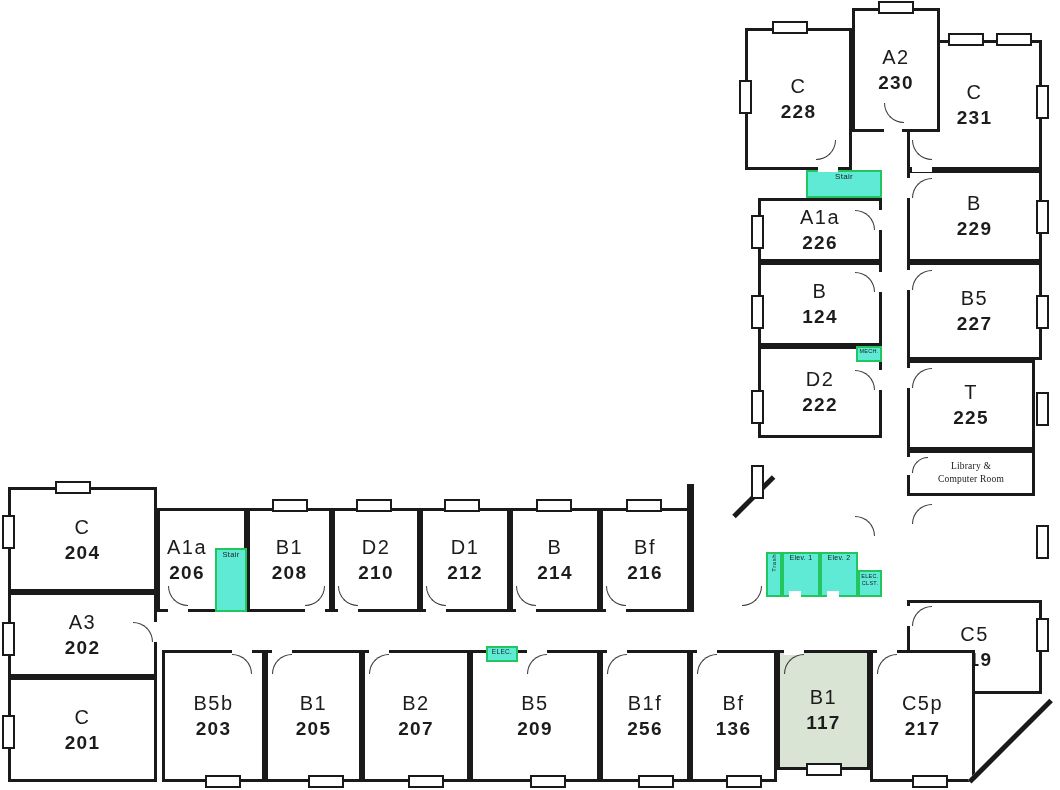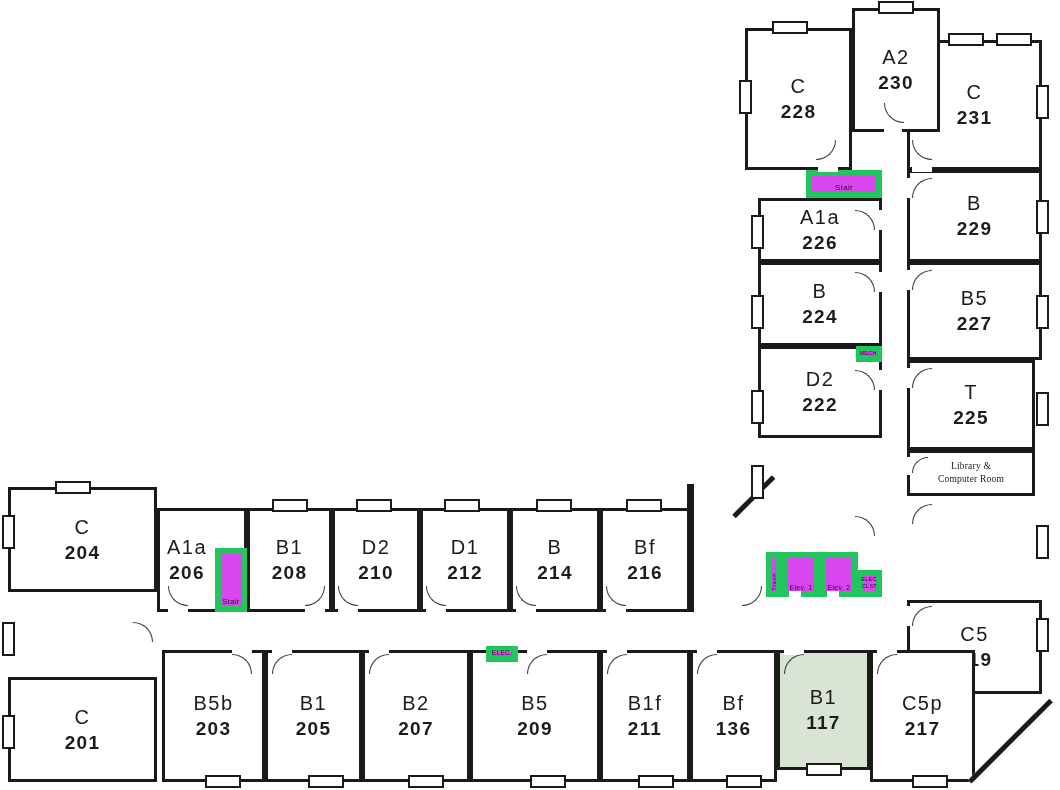--- a/index.html
+++ b/index.html
@@ -8,22 +8,22 @@
   #plan { position:relative; width:1060px; height:790px; background:#fff; overflow:hidden; }
 
   .room { position:absolute; background:#fff; border:3px solid #1a1a1a;
           display:flex; flex-direction:column; align-items:center; justify-content:center;
           text-align:center; }
   .room .t { font-size:20px; letter-spacing:1.5px; }
   .room .n { font-size:19px; font-weight:700; letter-spacing:1.2px; margin-top:3px; }
   .room.hl { background:#d9e4d5; }
   .room.lib .libt { font-size:9.5px; line-height:1.4; letter-spacing:0.2px; }
 
-  .svc { position:absolute; background:#d946ef; border:6px solid #22c55e;
-         display:flex; align-items:flex-end; justify-content:center; text-align:center;
+  .svc { position:absolute; background:#5eead4; border:2px solid #22c55e;
+         display:flex; align-items:flex-start; justify-content:center; text-align:center;
          font-size:8px; letter-spacing:0.3px; }
   .wallseg { position:absolute; background:#1a1a1a; }
   .win { position:absolute; background:#fff; border:2px solid #1a1a1a; }
   .gap { position:absolute; background:#fff; }
   .arc { position:absolute; width:20px; height:20px; border-style:solid; border-color:#3a3a3a; border-width:0; }
   .arc.tl { border-width:1.5px 0 0 1.5px; border-top-left-radius:100%; }
   .arc.tr { border-width:1.5px 1.5px 0 0; border-top-right-radius:100%; }
   .arc.bl { border-width:0 0 1.5px 1.5px; border-bottom-left-radius:100%; }
   .arc.br { border-width:0 1.5px 1.5px 0; border-bottom-right-radius:100%; }
   .vtext { writing-mode:vertical-rl; transform:rotate(180deg); font-size:6px; letter-spacing:0.5px; }
@@ -47,21 +47,21 @@
   </div>
   <div class="svc" style="left:806px;top:170px;width:76px;height:28px;">
     <span>Stair</span>
   </div>
   <div class="room" style="left:758px;top:198px;width:124px;height:64px;">
     <span class="t">A1a</span>
     <span class="n">226</span>
   </div>
   <div class="room" style="left:758px;top:262px;width:124px;height:84px;">
     <span class="t">B</span>
-    <span class="n">224</span>
+    <span class="n">124</span>
   </div>
   <div class="room" style="left:758px;top:346px;width:124px;height:92px;">
     <span class="t">D2</span>
     <span class="n">222</span>
   </div>
   <div class="svc" style="left:856px;top:346px;width:26px;height:16px;font-size:5.5px;">
     <span>MECH.</span>
   </div>
   <div class="svc" style="left:766px;top:552px;width:16px;height:45px;">
     <span class="vtext">Trash</span>
@@ -94,20 +94,24 @@
   </div>
   <div class="room" style="left:907px;top:600px;width:135px;height:94px;">
     <span class="t">C5</span>
     <span class="n">219</span>
   </div>
 
   <div class="room" style="left:8px;top:487px;width:149px;height:105px;">
     <span class="t">C</span>
     <span class="n">204</span>
   </div>
+  <div class="room" style="left:8px;top:592px;width:149px;height:85px;">
+    <span class="t">A3</span>
+    <span class="n">202</span>
+  </div>
   <div class="room" style="left:8px;top:677px;width:149px;height:105px;">
     <span class="t">C</span>
     <span class="n">201</span>
   </div>
 
   <div class="room" style="left:157px;top:508px;width:90px;height:104px;padding-right:30px;">
     <span class="t">A1a</span>
     <span class="n">206</span>
   </div>
   <div class="room" style="left:247px;top:508px;width:85px;height:104px;">
@@ -146,21 +150,21 @@
   <div class="room" style="left:362px;top:650px;width:108px;height:132px;">
     <span class="t">B2</span>
     <span class="n">207</span>
   </div>
   <div class="room" style="left:470px;top:650px;width:130px;height:132px;">
     <span class="t">B5</span>
     <span class="n">209</span>
   </div>
   <div class="room" style="left:600px;top:650px;width:90px;height:132px;">
     <span class="t">B1f</span>
-    <span class="n">211</span>
+    <span class="n">256</span>
   </div>
   <div class="room" style="left:690px;top:650px;width:87px;height:132px;">
     <span class="t">Bf</span>
     <span class="n">136</span>
   </div>
   <div class="room hl" style="left:777px;top:650px;width:93px;height:120px;">
     <span class="t">B1</span>
     <span class="n">117</span>
   </div>
   <div class="room" style="left:870px;top:650px;width:105px;height:132px;">

